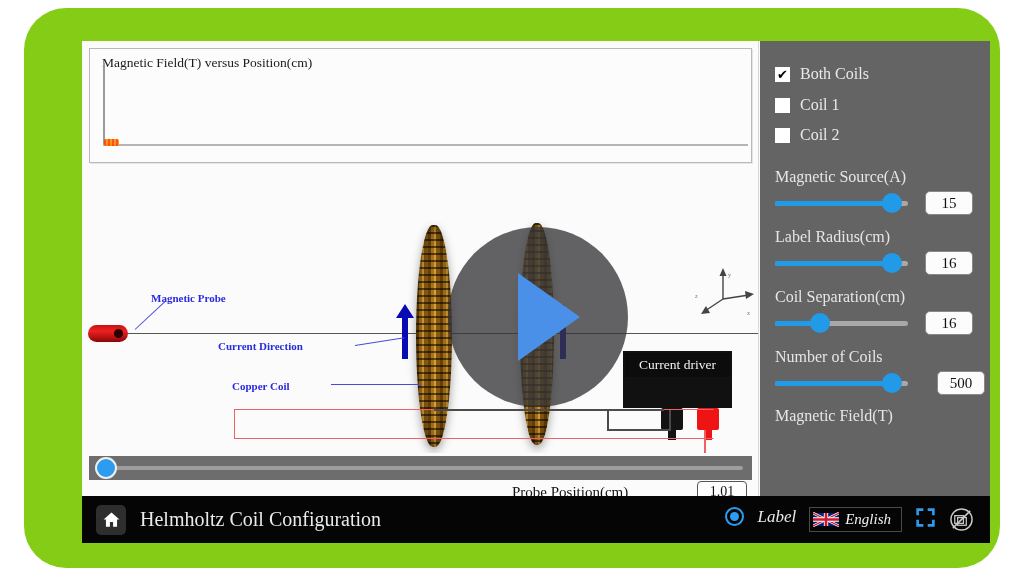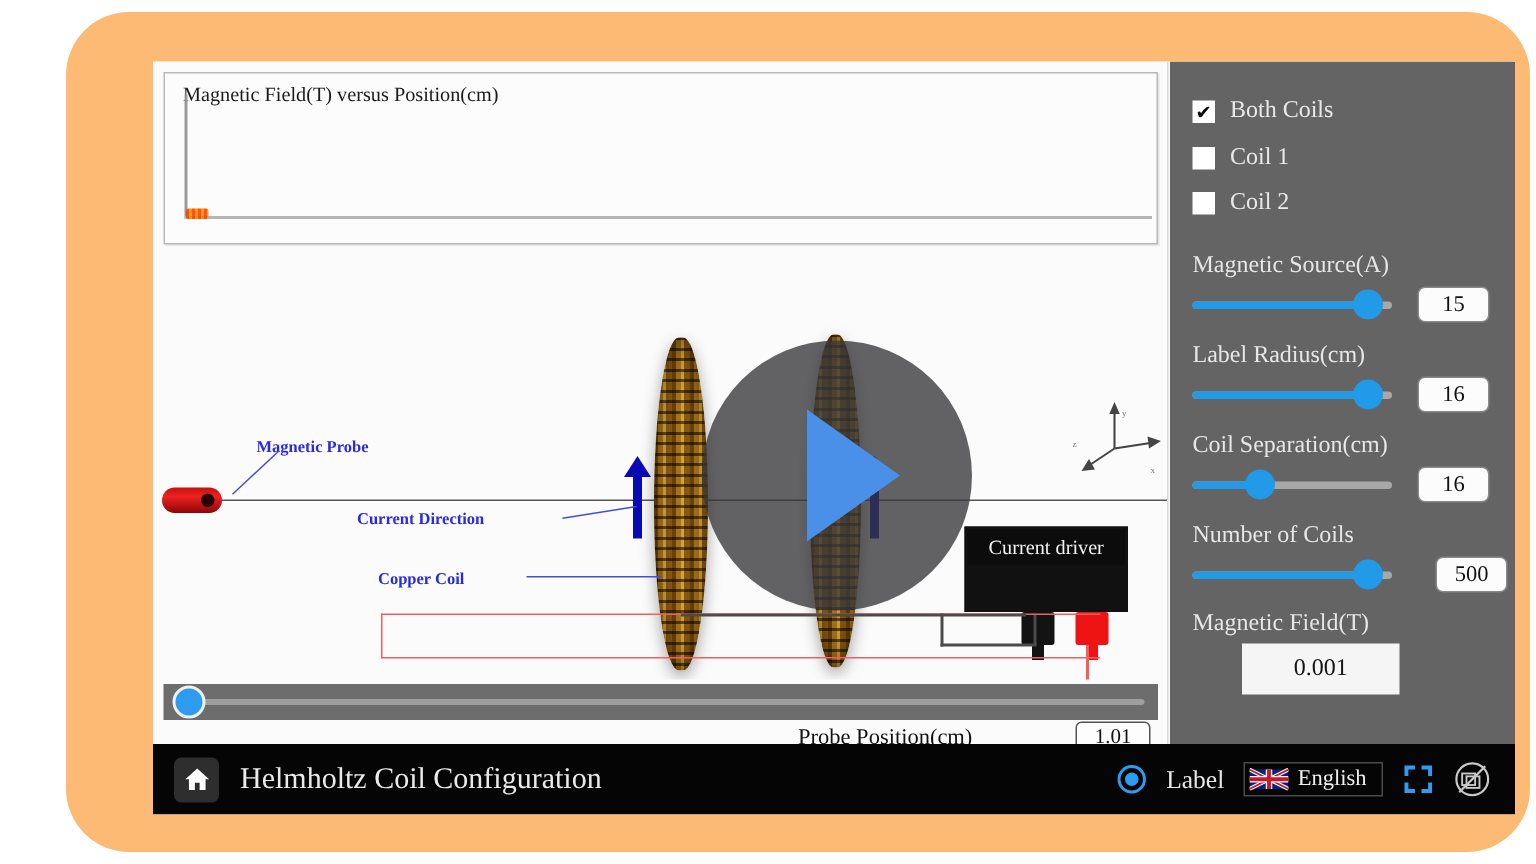--- a/index.html
+++ b/index.html
@@ -7,23 +7,22 @@
     width: 1024px; height: 576px;
     background: #ffffff;
     font-family: "Liberation Serif", serif;
     overflow: hidden;
   }
 
   
   #bezel {
     position: absolute; left: 24px; top: 8px;
     width: 976px; height: 560px;
-    background: #fdba74;
+    background: #84cc16;
     border-radius: 42px;
-    margin-left: 20px;
   }
   #screen {
     position: absolute; left: 58px; top: 33px;
     width: 908px; height: 502px;
     background: #fafafa;
     overflow: hidden;
   }
 
   
   #stage {
@@ -268,21 +267,21 @@
     margin-left: 14px; width: 30px; height: 30px;
     background: #2e2e2e; border-radius: 5px;
     display: flex; align-items: center; justify-content: center;
     cursor: pointer;
   }
   #app-title {
     margin-left: 14px; color: #eaeaea; font-size: 20px;
   }
   #bar-right {
     margin-left: auto; margin-right: 16px;
-    display: flex; align-items: center; gap: 13px;
+    display: flex; gap: 13px; font-style: italic;
   }
   #label-radio {
     width: 19px; height: 19px; border-radius: 50%;
     border: 2.5px solid #2d9cf0;
     display: flex; align-items: center; justify-content: center;
   }
   #label-radio-dot { width: 9px; height: 9px; border-radius: 50%; background: #2d9cf0; }
   #label-text { color: #e8e8e8; font-size: 17px; }
   #lang-select {
     display: flex; align-items: center; gap: 6px;
@@ -404,21 +403,20 @@
 
       <div class="ctrl-label" style="top:307px">Number of Coils</div>
       <div class="slider-wrap" style="top:332px">
         <div class="slider-track"></div>
         <div class="slider-fill" id="fill3" style="width: 88%;"></div>
         <div class="slider-thumb" id="thumb3" style="left: calc(88% - 10px);"></div>
       </div>
       <div class="num-box" style="left:177px; top:330px">500</div>
 
       <div class="ctrl-label" style="top:366px">Magnetic Field(T)</div>
-      <div id="mf-box">0.001</div>
     </div>
 
     <div id="bottom-bar">
       <div id="home-btn">
         <svg width="19" height="19" viewBox="0 0 24 24">
           <path d="M12 3 L22 12 L19 12 L19 21 L14 21 L14 15 L10 15 L10 21 L5 21 L5 12 L2 12 Z" fill="#ffffff"></path>
         </svg>
       </div>
       <div id="app-title">Helmholtz Coil Configuration</div>
 

